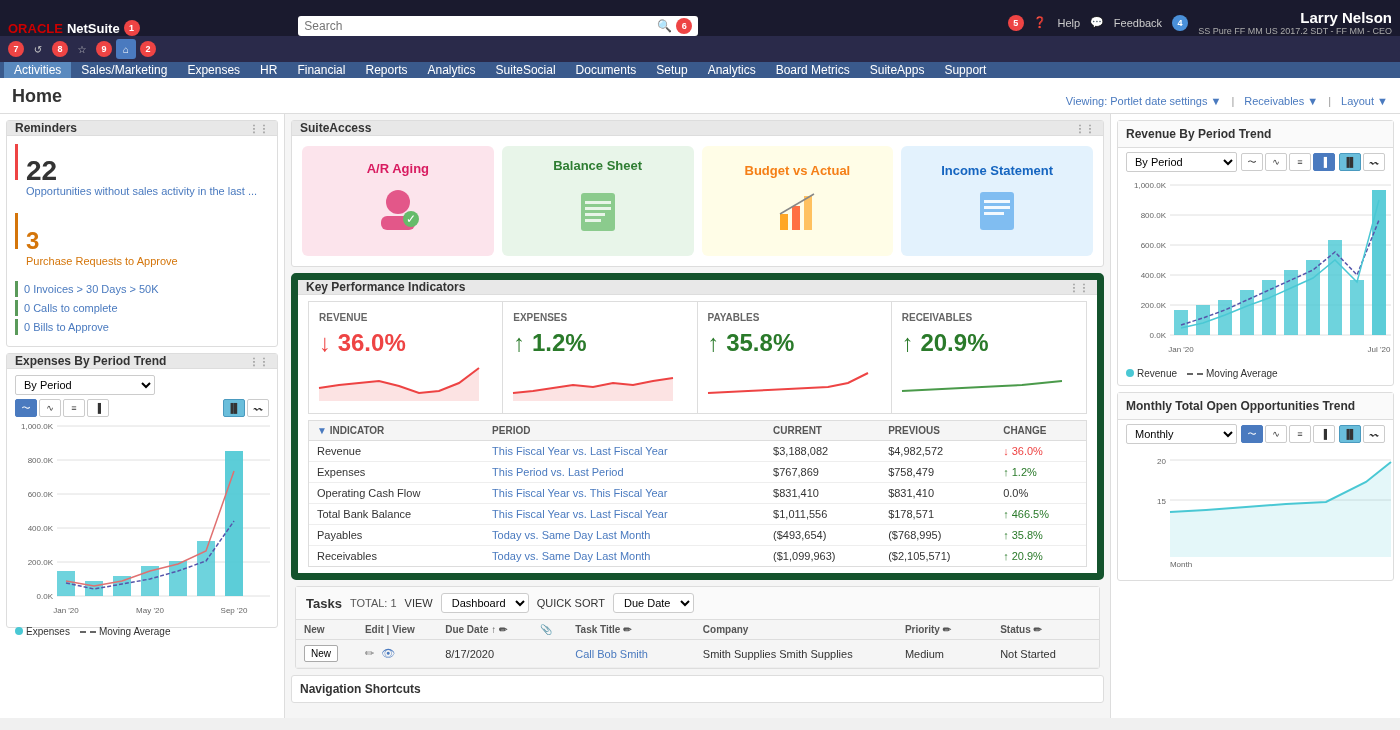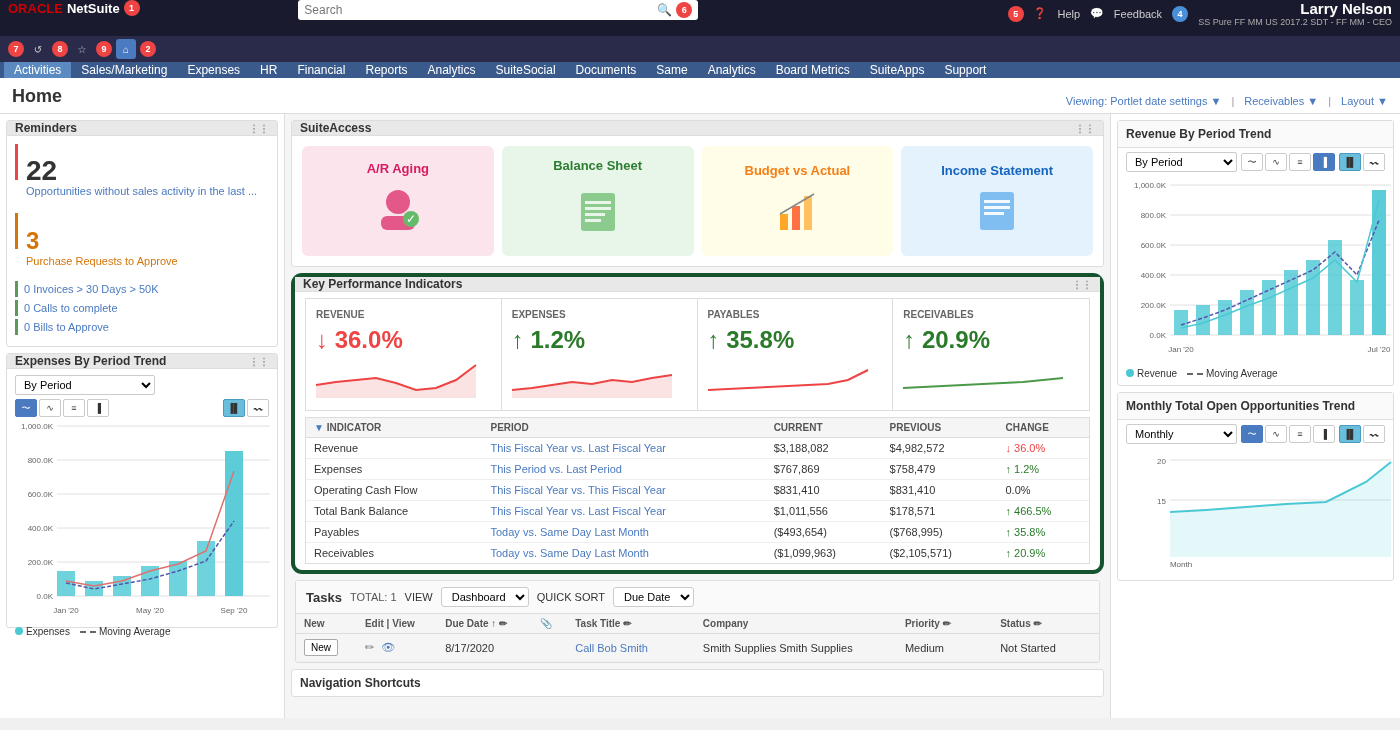--- a/index.html
+++ b/index.html
@@ -1,19 +1,19 @@
 <!DOCTYPE html>
 <html><head>
   <meta charset="utf-8">
   <style>
     * { box-sizing: border-box; margin: 0; padding: 0; }
     body { font-family: Arial, sans-serif; font-size: 12px; background: #f0f0f0; color: #333; overflow: hidden; }
 
     
-    .top-bar { display: flex; align-items: flex-start; background: #1a1a2e; height: 36px; padding: 0 8px; gap: 8px; }
+    .top-bar { display: flex; align-items: flex-end; background: #1a1a2e; height: 36px; padding: 0 8px; gap: 8px; }
     .oracle-logo { display: flex; align-items: center; gap: 4px; }
     .oracle-logo .oracle-text { color: #cc0000; font-weight: bold; font-size: 13px; }
     .oracle-logo .netsuite-text { color: white; font-weight: bold; font-size: 13px; }
     .badge-circle { background: #e44; color: white; border-radius: 50%; width: 16px; height: 16px; font-size: 9px; display: flex; align-items: center; justify-content: center; font-weight: bold; }
     .badge-4 { background: #4a90d9; }
     .badge-5 { background: #e44; }
     .search-bar { flex: 1; max-width: 400px; display: flex; align-items: center; background: white; border-radius: 3px; padding: 2px 6px; margin: 0 auto; }
     .search-bar input { border: none; outline: none; flex: 1; font-size: 12px; }
     .top-right { display: flex; align-items: center; gap: 10px; margin-left: auto; color: white; font-size: 11px; }
     .top-right .user-info { text-align: right; }
@@ -167,21 +167,21 @@
 <div class="nav-menu">
   <div class="nav-item active">Activities</div>
   <div class="nav-item">Sales/Marketing</div>
   <div class="nav-item">Expenses</div>
   <div class="nav-item">HR</div>
   <div class="nav-item">Financial</div>
   <div class="nav-item">Reports</div>
   <div class="nav-item">Analytics</div>
   <div class="nav-item">SuiteSocial</div>
   <div class="nav-item">Documents</div>
-  <div class="nav-item">Same</div>
+  <div class="nav-item">Setup</div>
   <div class="nav-item">Analytics</div>
   <div class="nav-item">Board Metrics</div>
   <div class="nav-item">SuiteApps</div>
   <div class="nav-item">Support</div>
 </div>
 
 <div class="page-header">
   <div class="page-title">Home</div>
   <div class="header-controls">
     <span>Viewing: Portlet date settings ▼</span>
@@ -340,21 +340,21 @@
                 <rect x="8" y="6" width="34" height="38" rx="3" fill="#1e88e5" opacity="0.5"></rect>
                 <rect x="12" y="14" width="26" height="3" fill="white" opacity="0.9"></rect>
                 <rect x="12" y="20" width="26" height="3" fill="white" opacity="0.9"></rect>
                 <rect x="12" y="26" width="20" height="3" fill="white" opacity="0.9"></rect>
               </svg>
           </div>
         </div>
       </div>
     </div>
 
-    <div style="background:white;margin:6px;border:4px solid #14532d;border-radius:11px;">
+    <div style="background:white;margin:6px;border:7px solid #14532d;border-radius:5px;">
       <div class="section-header">
         <span>Key Performance Indicators</span>
         <span class="drag-handle">⋮⋮</span>
       </div>
       <div class="kpi-grid">
 
         <div class="kpi-card">
           <div class="kpi-label">REVENUE</div>
           <div class="kpi-value kpi-down">↓ 36.0%</div>
           <div class="kpi-chart-mini">

